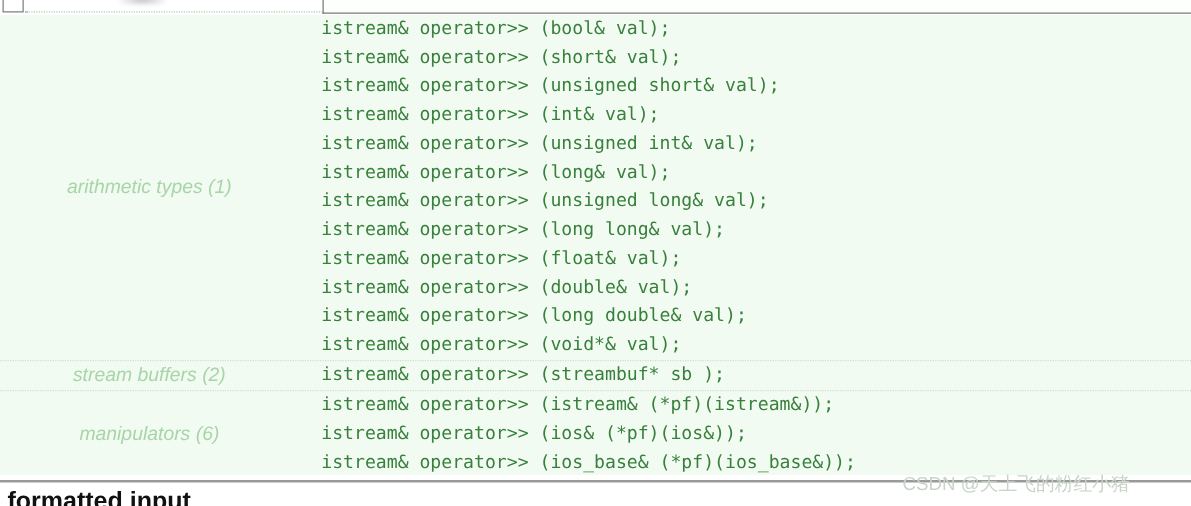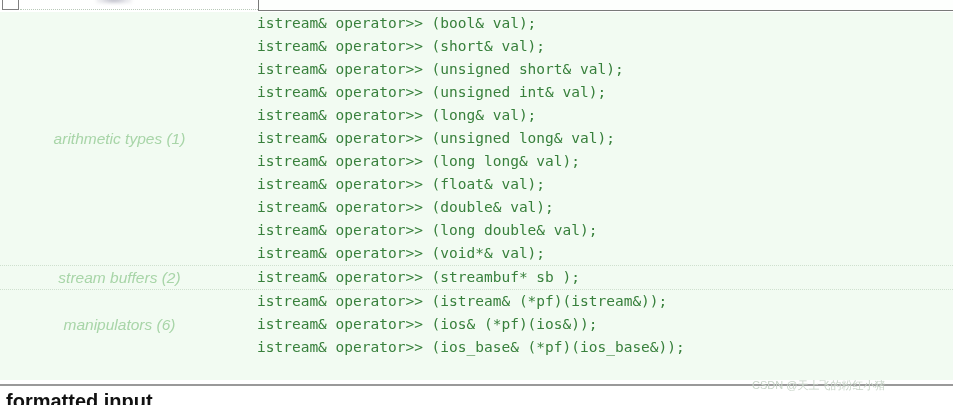--- a/index.html
+++ b/index.html
@@ -113,25 +113,24 @@
     font-size: 20px;
     color: #111111;
     white-space: nowrap;
   }
 
   
   .watermark {
     position: absolute;
     left: 722px; top: 378px;
     font-family: "Liberation Sans", sans-serif;
-    font-size: 11px;
+    font-size: 15px;
     color: #c8d4c8;
     white-space: nowrap;
     pointer-events: none;
-    margin-left: 30px;
   }
 </style>
 </head>
 <body>
 
 <div id="page">
 
   <div class="top-strip">
     <div class="top-left-box"></div>
     <div class="top-dotted-rule"></div>
@@ -140,20 +139,21 @@
   </div>
 
   <div class="table-wrap">
 
     <div class="grp">
       <div class="grp-label">arithmetic types (1)</div>
       <div class="grp-code">
         <div class="code-line">istream&amp; operator&gt;&gt; (bool&amp; val);</div>
         <div class="code-line">istream&amp; operator&gt;&gt; (short&amp; val);</div>
         <div class="code-line">istream&amp; operator&gt;&gt; (unsigned short&amp; val);</div>
+        <div class="code-line">istream&amp; operator&gt;&gt; (int&amp; val);</div>
         <div class="code-line">istream&amp; operator&gt;&gt; (unsigned int&amp; val);</div>
         <div class="code-line">istream&amp; operator&gt;&gt; (long&amp; val);</div>
         <div class="code-line">istream&amp; operator&gt;&gt; (unsigned long&amp; val);</div>
         <div class="code-line">istream&amp; operator&gt;&gt; (long long&amp; val);</div>
         <div class="code-line">istream&amp; operator&gt;&gt; (float&amp; val);</div>
         <div class="code-line">istream&amp; operator&gt;&gt; (double&amp; val);</div>
         <div class="code-line">istream&amp; operator&gt;&gt; (long double&amp; val);</div>
         <div class="code-line">istream&amp; operator&gt;&gt; (void*&amp; val);</div>
       </div>
     </div>

